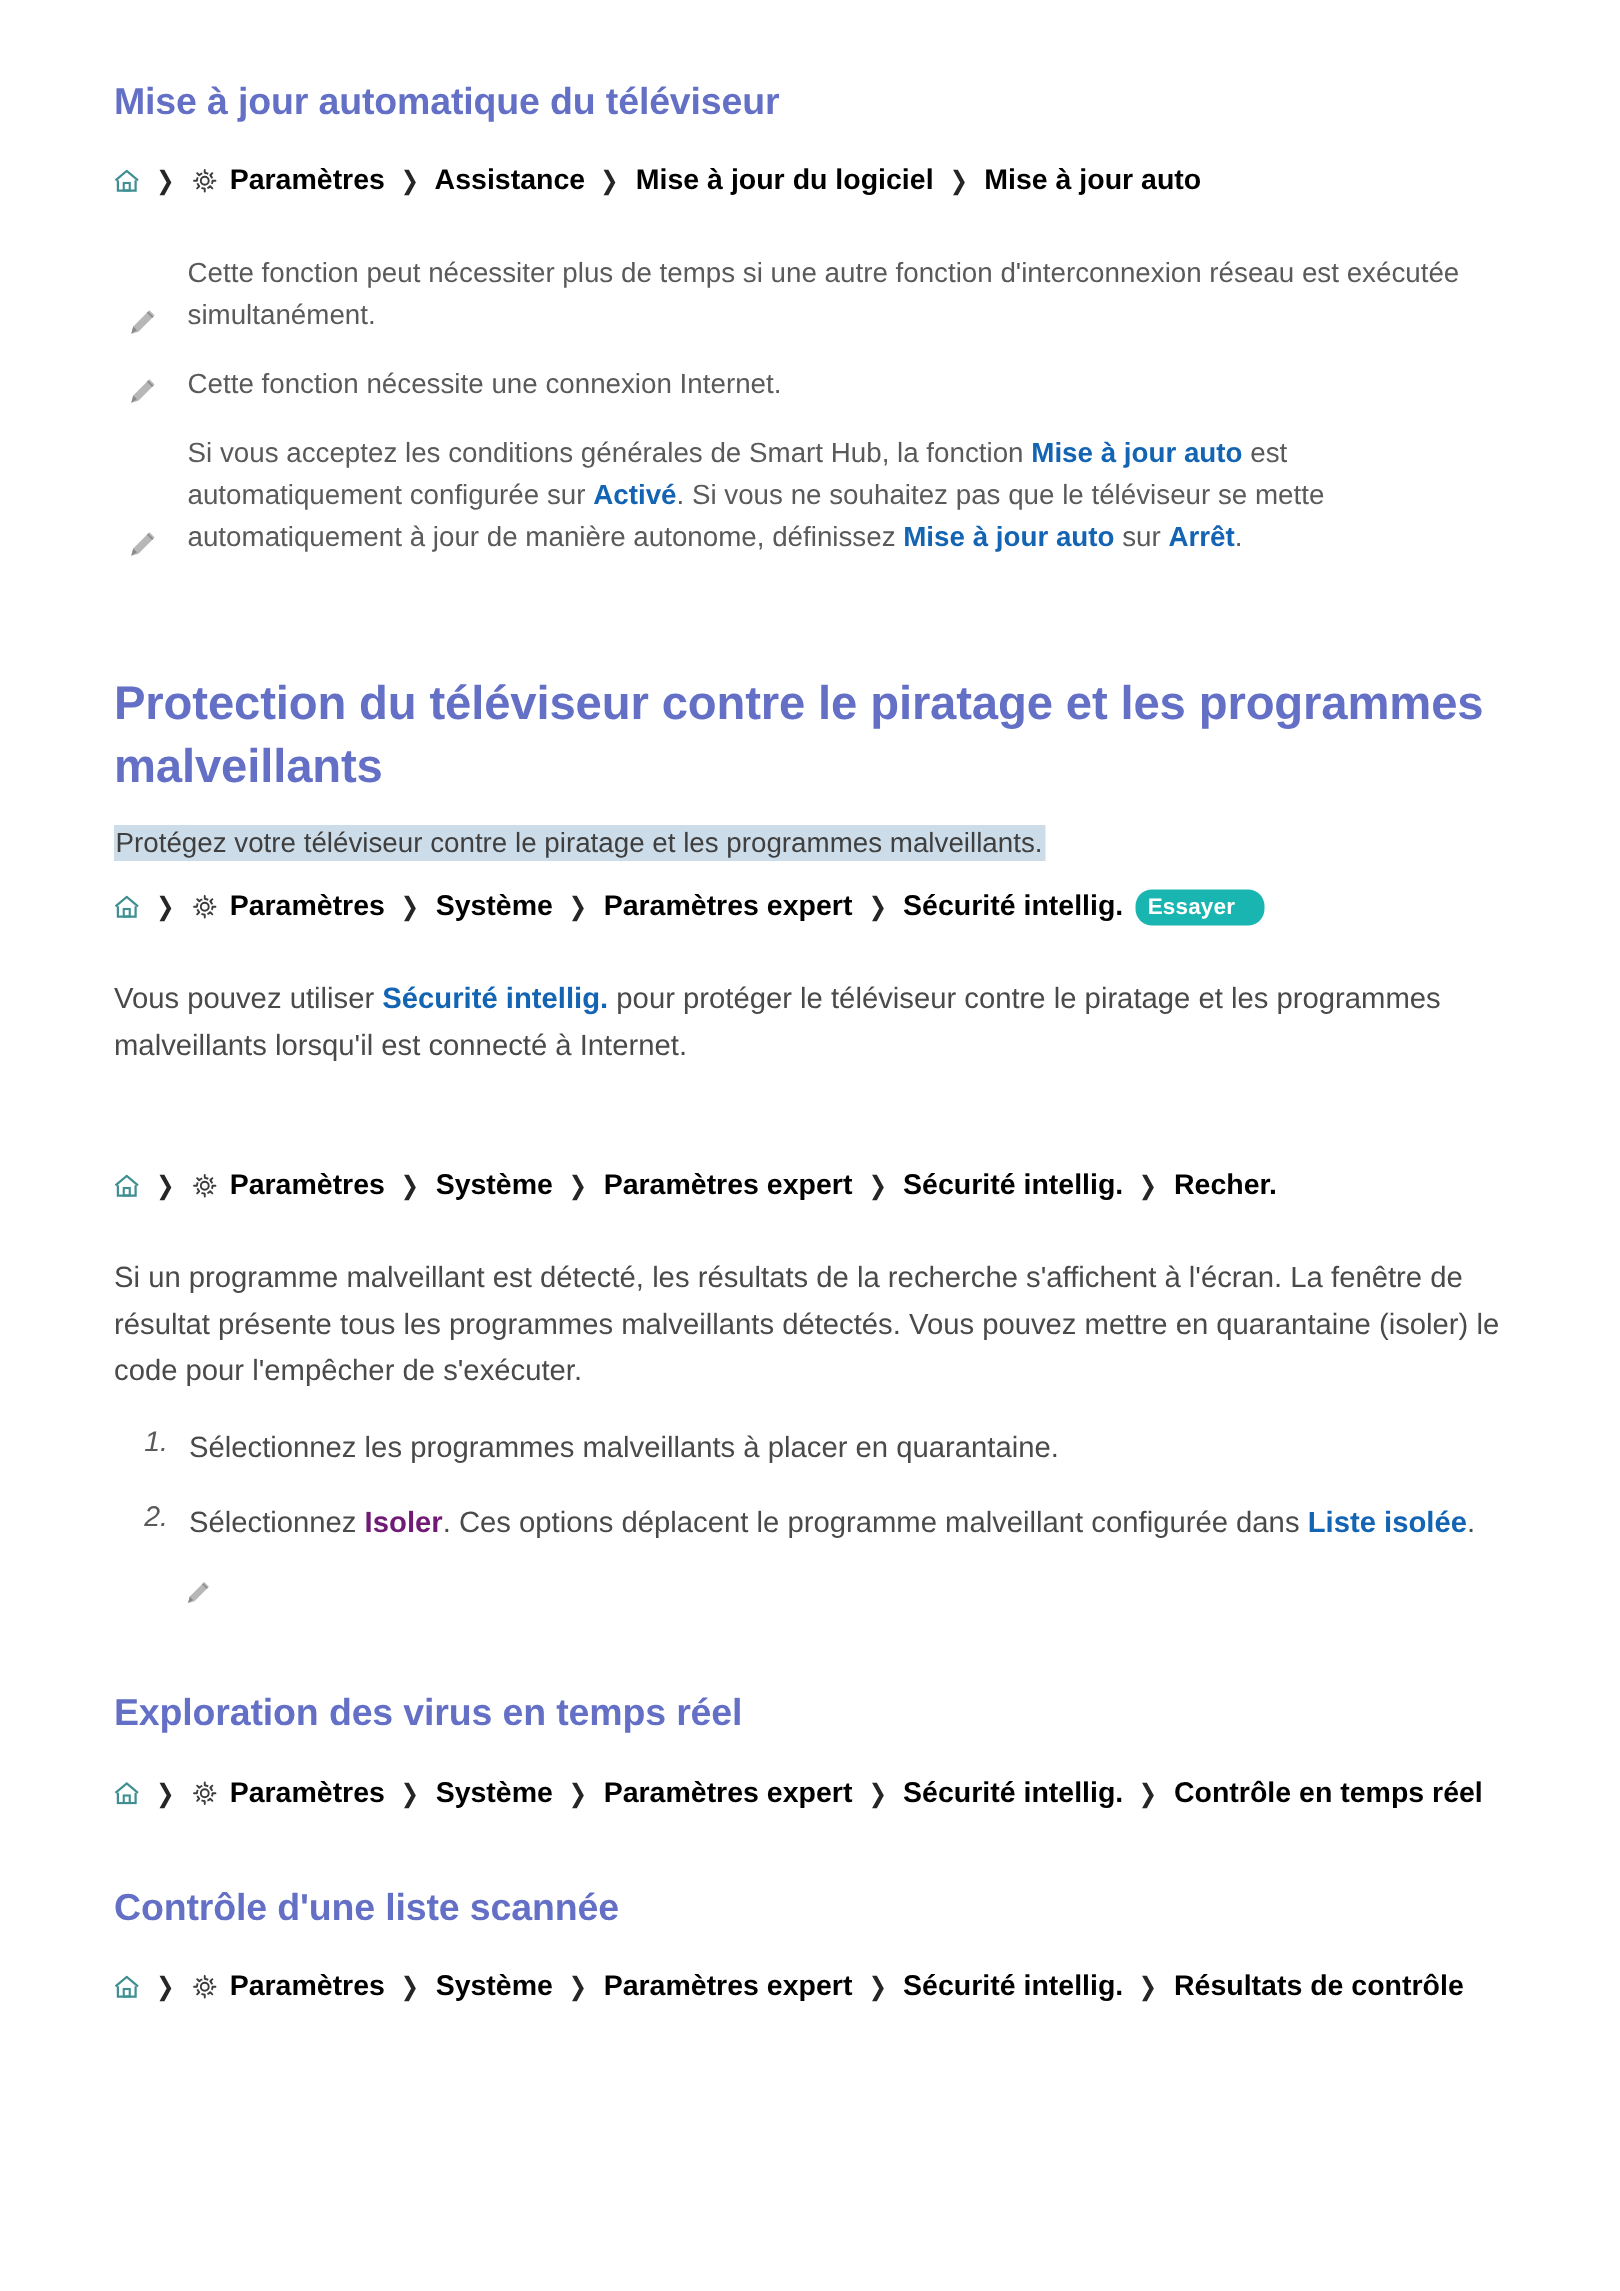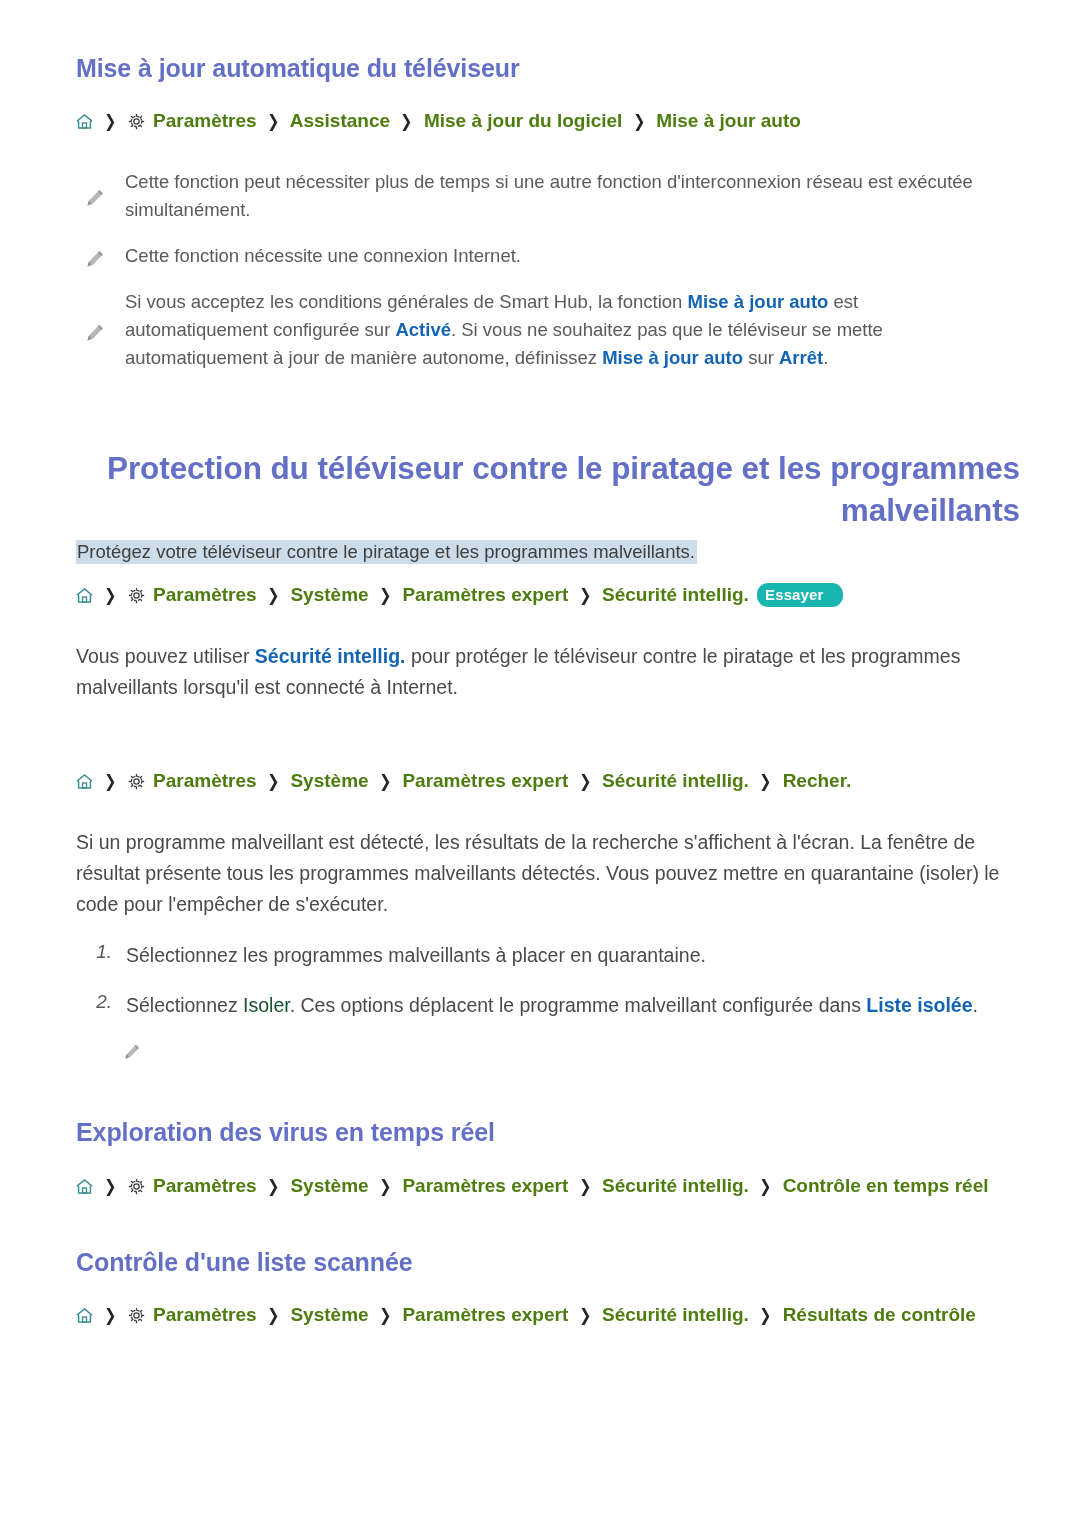--- a/index.html
+++ b/index.html
@@ -32,34 +32,34 @@
     margin: 0 0 22px 0;
     letter-spacing: -0.1px;
   }
   h1.sec-title.big {
     font-size: 31.5px;
   }
   h1.sec-title.sub {
     font-size: 25px;
     margin: 0 0 22px 0;
   }
-  h1.sec-title.tight { margin-bottom: 6px; text-align: right; }
+  h1.sec-title.tight { margin-bottom: 16px; }
 
   
   .crumb {
     font-size: 19px;
     line-height: 1.5;
     color: #1a6fc4;
     font-weight: 600;
     margin: 0 0 16px 0;
     display: block;
     white-space: normal;
   }
   .crumb .seg {
-    color: #4d7c0f;
+    color: #000000;
     font-weight: 600;
   }
   .crumb .sep {
     color: #262626;
     font-weight: 700;
     font-size: 17px;
     padding: 0 5px 0 4px;
     display: inline-block;
     transform: scaleX(0.85);
   }
@@ -113,29 +113,29 @@
   .hiwrap span.hl {
     background: #ccdce8;
     padding: 1px 2px 2px 1px;
   }
 
   b.term {
     color: #1464b4;
     font-weight: 700;
   }
   span.link {
-    color: #14532d;
-    font-weight: 400;
+    color: #701a75;
+    font-weight: 700;
     text-align: right;
   }
 
   
   .note {
     display: flex;
-    align-items: center;
+    align-items: flex-end;
     margin: 0 0 18px 0;
     padding-left: 10px;
   }
   .note .pencil {
     flex: 0 0 auto;
     width: 22px;
     margin-right: 17px;
     padding-top: 4px;
   }
   .note .pencil svg { display: block; width: 19px; height: 19px; }

